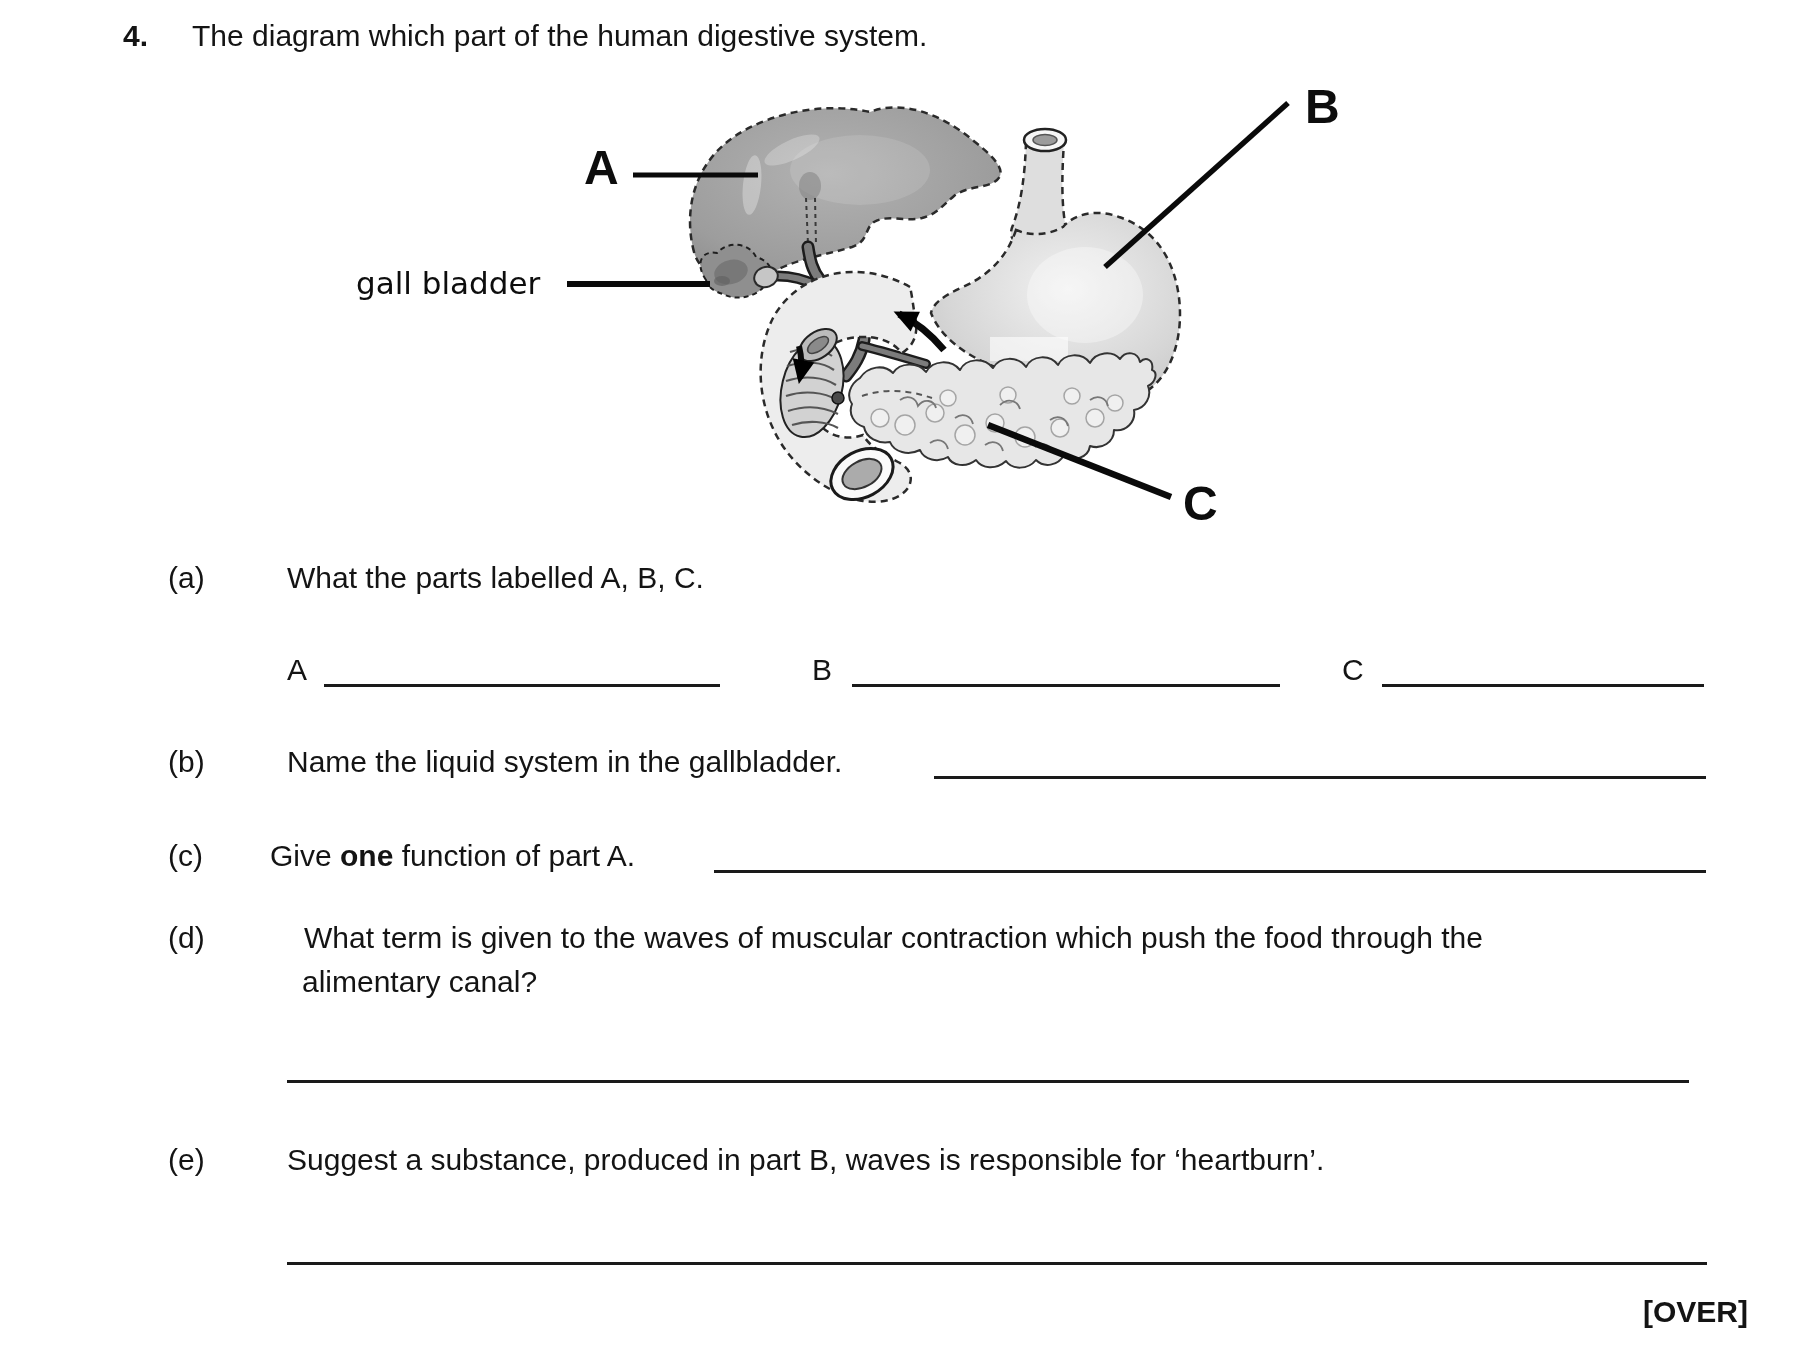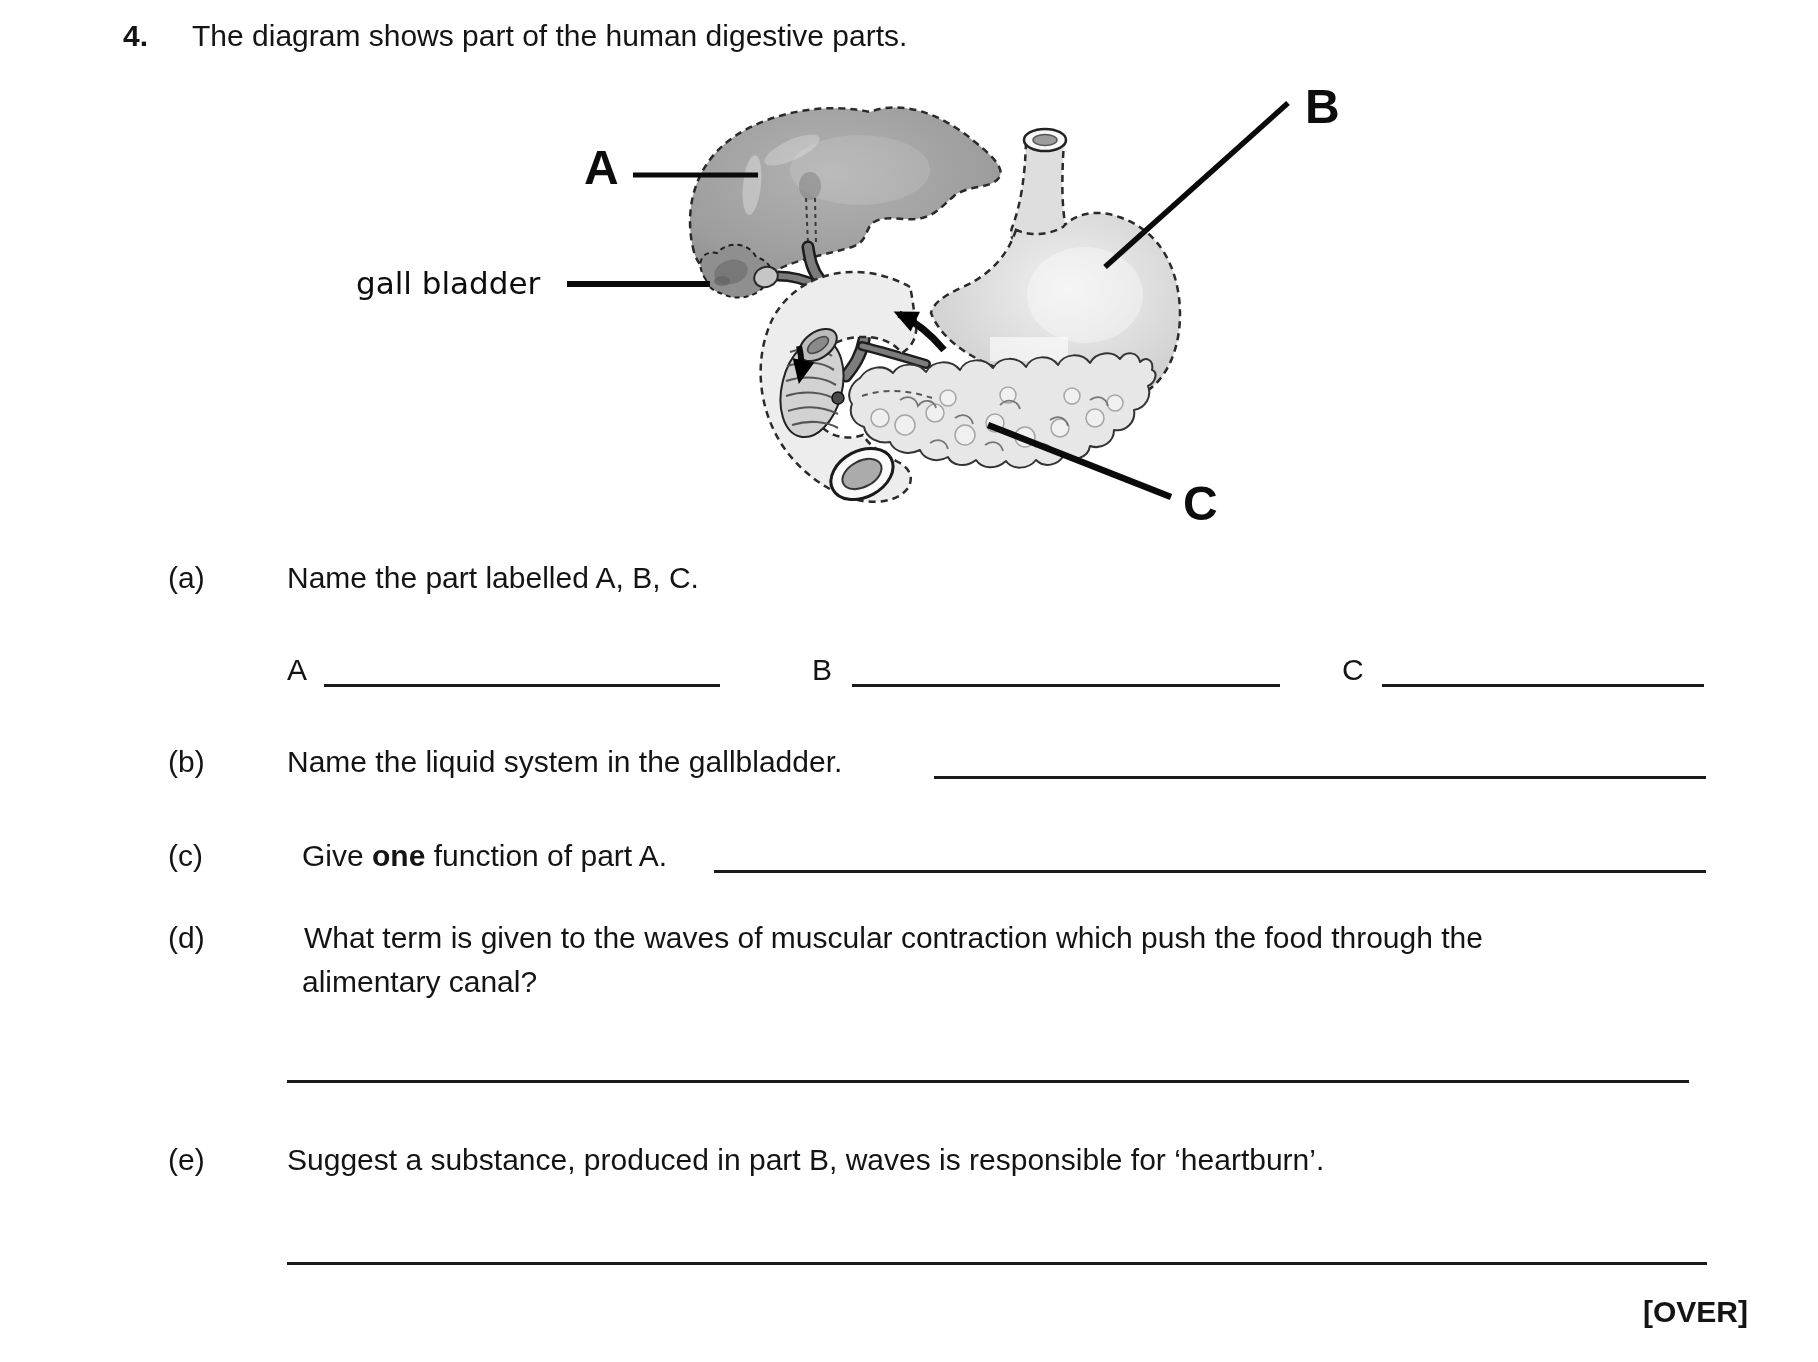--- a/index.html
+++ b/index.html
@@ -126,38 +126,38 @@
   <path class="pointer" stroke-width="5.5" d="M 1288 103 L 1105 267"></path>
   <path class="pointer" stroke-width="6.5" d="M 1171 497 L 988 425"></path>
 
   <text class="dlabel" x="584" y="184">A</text>
   <text class="dlabel" x="1305" y="123">B</text>
   <text class="dlabel" x="1183" y="520">C</text>
   <text class="gblabel" x="356" y="294">gall bladder</text>
 </svg>
 
 <div class="t bold" style="left:123px;top:14px">4.</div>
-<div class="t" style="left:192px;top:14px">The diagram shows part of the human digestive parts.</div>
+<div class="t" style="left:192px;top:14px">The diagram which part of the human digestive system.</div>
 
 <div class="qlabel" style="left:168px;top:556px">(a)</div>
-<div class="t" style="left:287px;top:556px">Name the part labelled A, B, C.</div>
+<div class="t" style="left:287px;top:556px">What the parts labelled A, B, C.</div>
 
 <div class="t" style="left:287px;top:648px">A</div>
 <div class="blank" style="left:324px;top:650px;width:396px"></div>
 <div class="t" style="left:812px;top:648px">B</div>
 <div class="blank" style="left:852px;top:650px;width:428px"></div>
 <div class="t" style="left:1342px;top:648px">C</div>
 <div class="blank" style="left:1382px;top:650px;width:322px"></div>
 
 <div class="qlabel" style="left:168px;top:740px">(b)</div>
 <div class="t" style="left:287px;top:740px">Name the liquid system in the gallbladder.</div>
 <div class="blank" style="left:934px;top:742px;width:772px"></div>
 
 <div class="qlabel" style="left:168px;top:834px">(c)</div>
-<div class="t" style="left:302px;top:834px"><span>Give </span><span class="bold">one</span><span> function of part A.</span></div>
+<div class="t" style="left:270px;top:834px"><span>Give </span><span class="bold">one</span><span> function of part A.</span></div>
 <div class="blank" style="left:714px;top:836px;width:992px"></div>
 
 <div class="qlabel" style="left:168px;top:916px">(d)</div>
 <div class="t" style="left:304px;top:916px">What term is given to the waves of muscular contraction which push the food through the</div>
 <div class="t" style="left:302px;top:960px">alimentary canal?</div>
 <div class="blank" style="left:287px;top:1046px;width:1402px"></div>
 
 <div class="qlabel" style="left:168px;top:1138px">(e)</div>
 <div class="t" style="left:287px;top:1138px">Suggest a substance, produced in part B, waves is responsible for ‘heartburn’.</div>
 <div class="blank" style="left:287px;top:1228px;width:1420px"></div>

